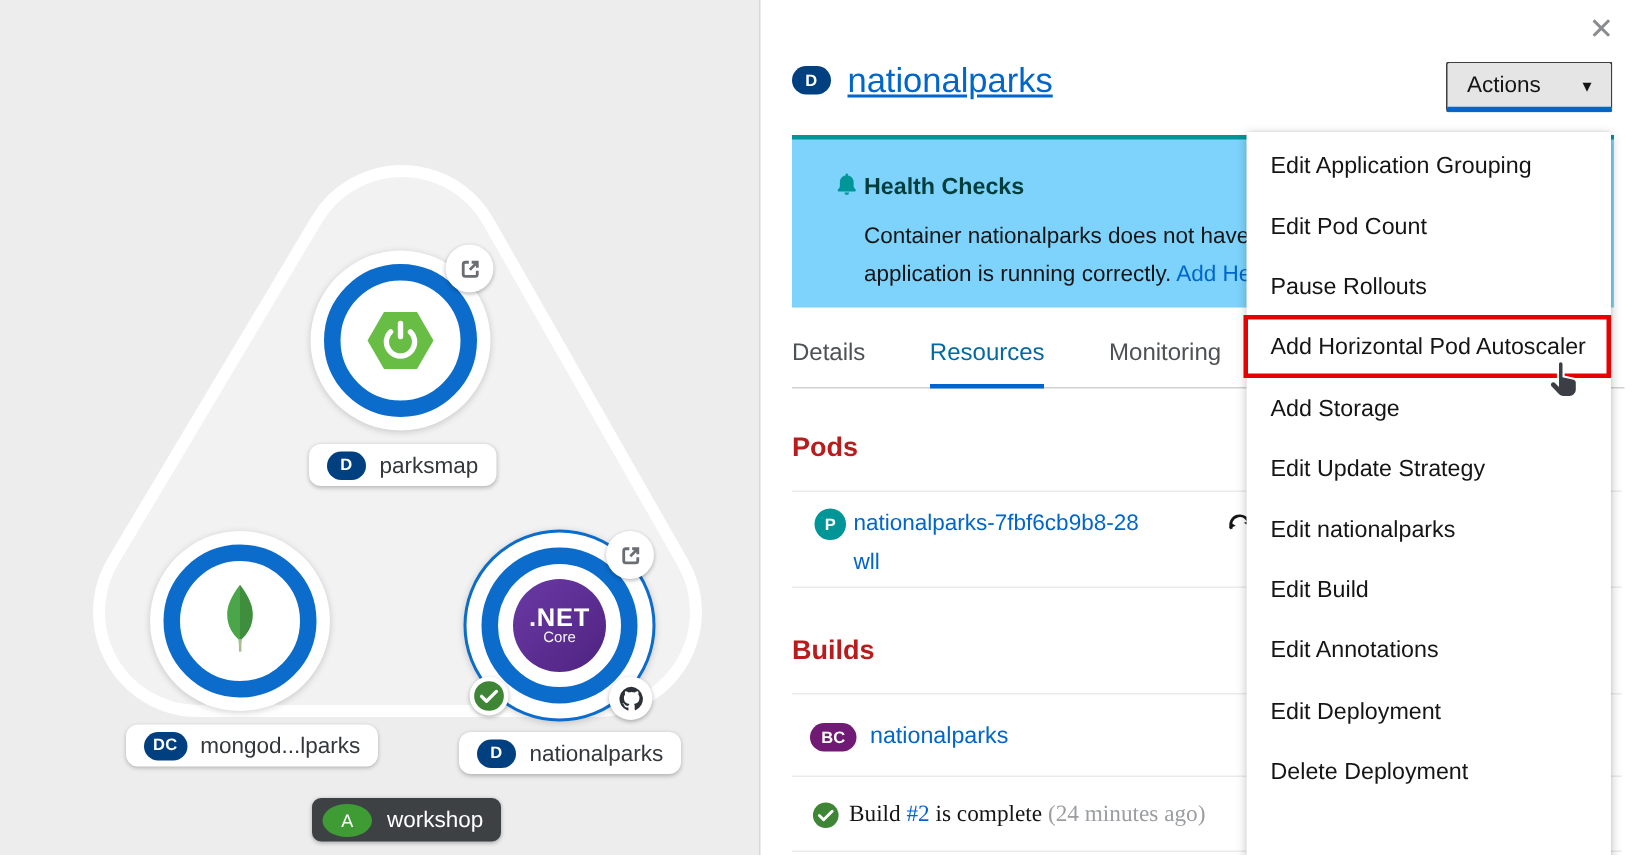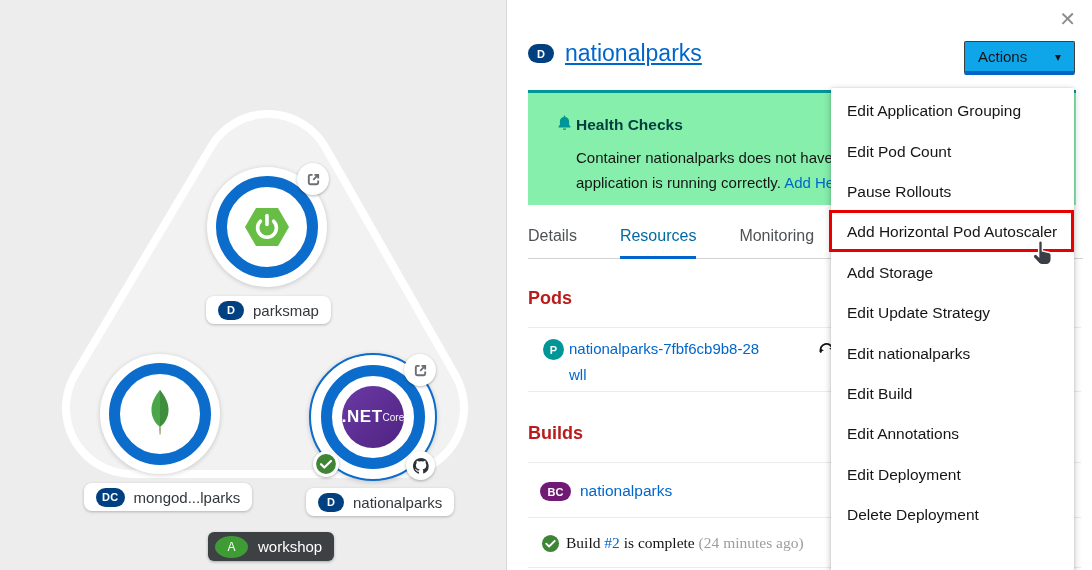--- a/index.html
+++ b/index.html
@@ -11,21 +11,21 @@
   .blob-svg { position:absolute; left:0; top:0; }
 
   .node { position:absolute; }
   .halo { position:absolute; background:#fff; border-radius:50%; box-shadow:0 1px 5px rgba(0,0,0,.18); }
   .ring { position:absolute; background:#fff; border:11px solid #0b6ccb; border-radius:50%;
           display:flex; align-items:center; justify-content:center; }
   .sel-outer { position:absolute; background:#fff; border:2.5px solid #0b6ccb; border-radius:50%;
                box-shadow:0 1px 5px rgba(0,0,0,.18); }
   .dotnet-circle { width:62px; height:62px; border-radius:50%; background:#5c2d91;
                    background:linear-gradient(135deg,#6a3aa5 0%,#5c2d91 55%,#4d2380 100%);
-                   color:#fff; display:flex; flex-direction:row; align-items:center; justify-content:center; }
+                   color:#fff; display:flex; flex-direction:column; align-items:center; justify-content:center; }
   .dotnet-circle .l1 { font-size:17px; font-weight:bold; letter-spacing:.5px; line-height:16px; }
   .dotnet-circle .l2 { font-size:10px; line-height:11px; opacity:.95; }
 
   .decorator { position:absolute; background:#fff; border-radius:50%; box-shadow:0 1px 3px rgba(0,0,0,.3);
                display:flex; align-items:center; justify-content:center; }
 
   .node-label { position:absolute; height:28px; background:#fff; border-radius:8px;
                 box-shadow:0 1px 3px rgba(0,0,0,.25); display:flex; align-items:center;
                 padding:0 12px; gap:9px; font-size:15px; color:#33373b; white-space:nowrap; }
   .res-badge { min-width:26px; height:19px; border-radius:10px; background:#004080; color:#fff;
@@ -38,27 +38,27 @@
                font-size:12px; display:flex; align-items:center; justify-content:center; }
 
   
   .panel { position:absolute; left:506px; top:0; width:586px; height:570px; background:#fff;
            border-left:1px solid #d7d7d7; }
   .close-btn { position:absolute; right:16px; top:7px; font-size:20px; color:#8a8d90; cursor:pointer;
                background:none; border:none; font-family:inherit; }
   .panel-header { position:absolute; left:21px; top:40px; display:flex; align-items:center; gap:11px; }
   .panel-title { font-size:23px; color:#0066cc; }
 
-  .actions-btn { position:absolute; left:457px; top:41px; width:111px; height:34px; background:#0ea5e9;
+  .actions-btn { position:absolute; left:457px; top:41px; width:111px; height:34px; background:#e5e5e5;
                  border:1px solid #3c3f42; border-bottom:4px solid #0066cc; border-radius:2px;
                  display:flex; align-items:center; justify-content:space-between; padding:0 13px;
                  font-size:15px; color:#151515; font-family:inherit; cursor:pointer; }
   .actions-btn .caret { font-size:12px; color:#151515; }
 
-  .alert { position:absolute; left:21px; top:90px; width:548px; height:115px; background:#86efac;
+  .alert { position:absolute; left:21px; top:90px; width:548px; height:115px; background:#7dd3fc;
            border-top:3px solid #009596; }
   .alert-bell { position:absolute; left:27px; top:21px; }
   .alert-title { position:absolute; left:48px; top:23px; font-size:15.5px; font-weight:bold; color:#003d3d; }
   .alert-desc { position:absolute; left:48px; top:52px; font-size:15px; color:#151515; line-height:25px; }
   .alert-link { color:#0066cc; text-decoration:none; }
 
   .tabs { position:absolute; left:21px; top:219px; width:555px; display:flex;
           border-bottom:1px solid #d2d2d2; }
   .tab { padding:8px 0 13px; margin-right:43px; font-size:16px; color:#4f5255; cursor:pointer; }
   .tab.active { color:#0369a1; border-bottom:3px solid #0066cc; margin-bottom:-1px; padding-bottom:11px; }

